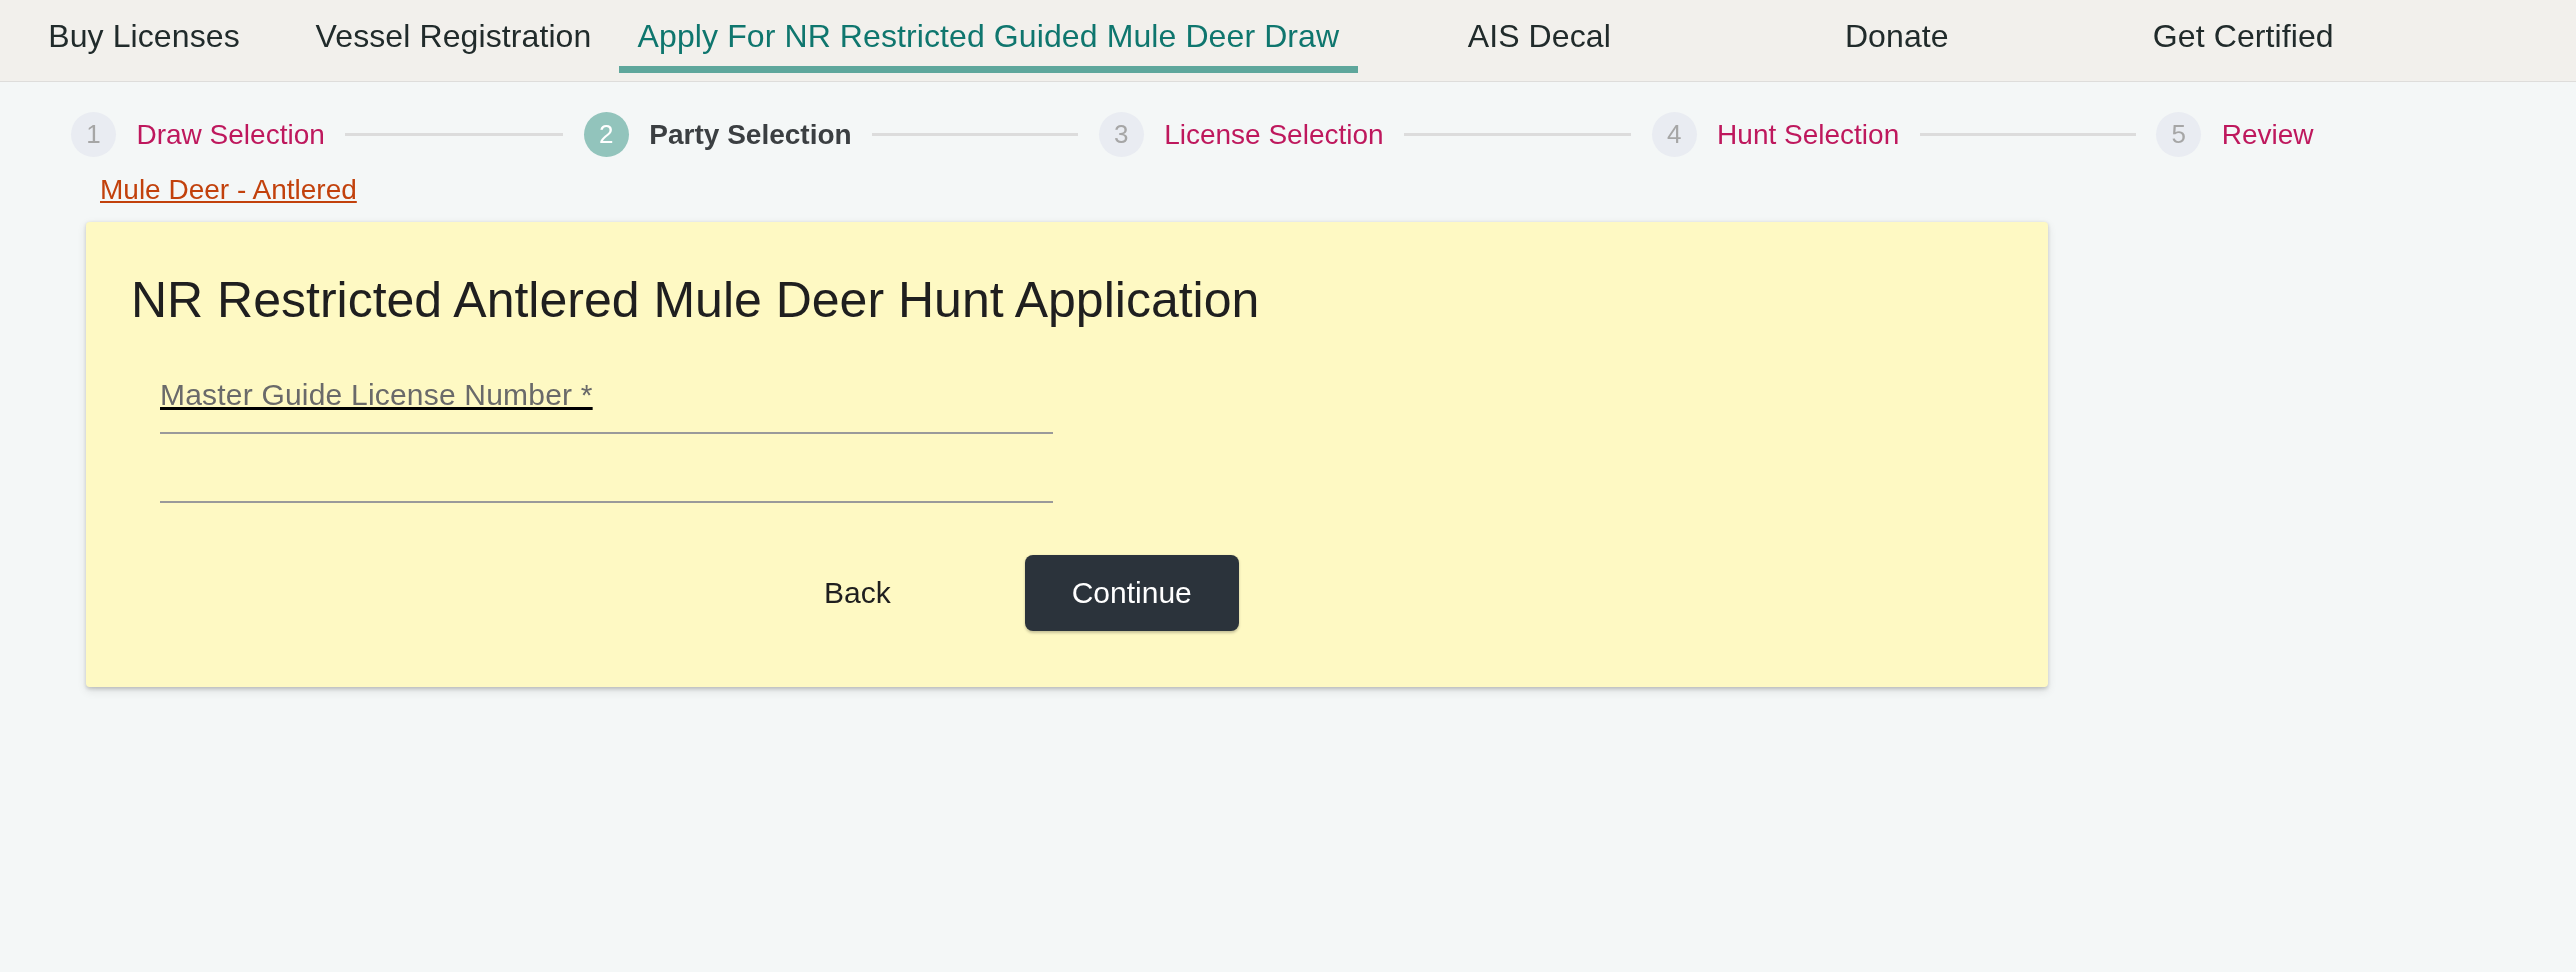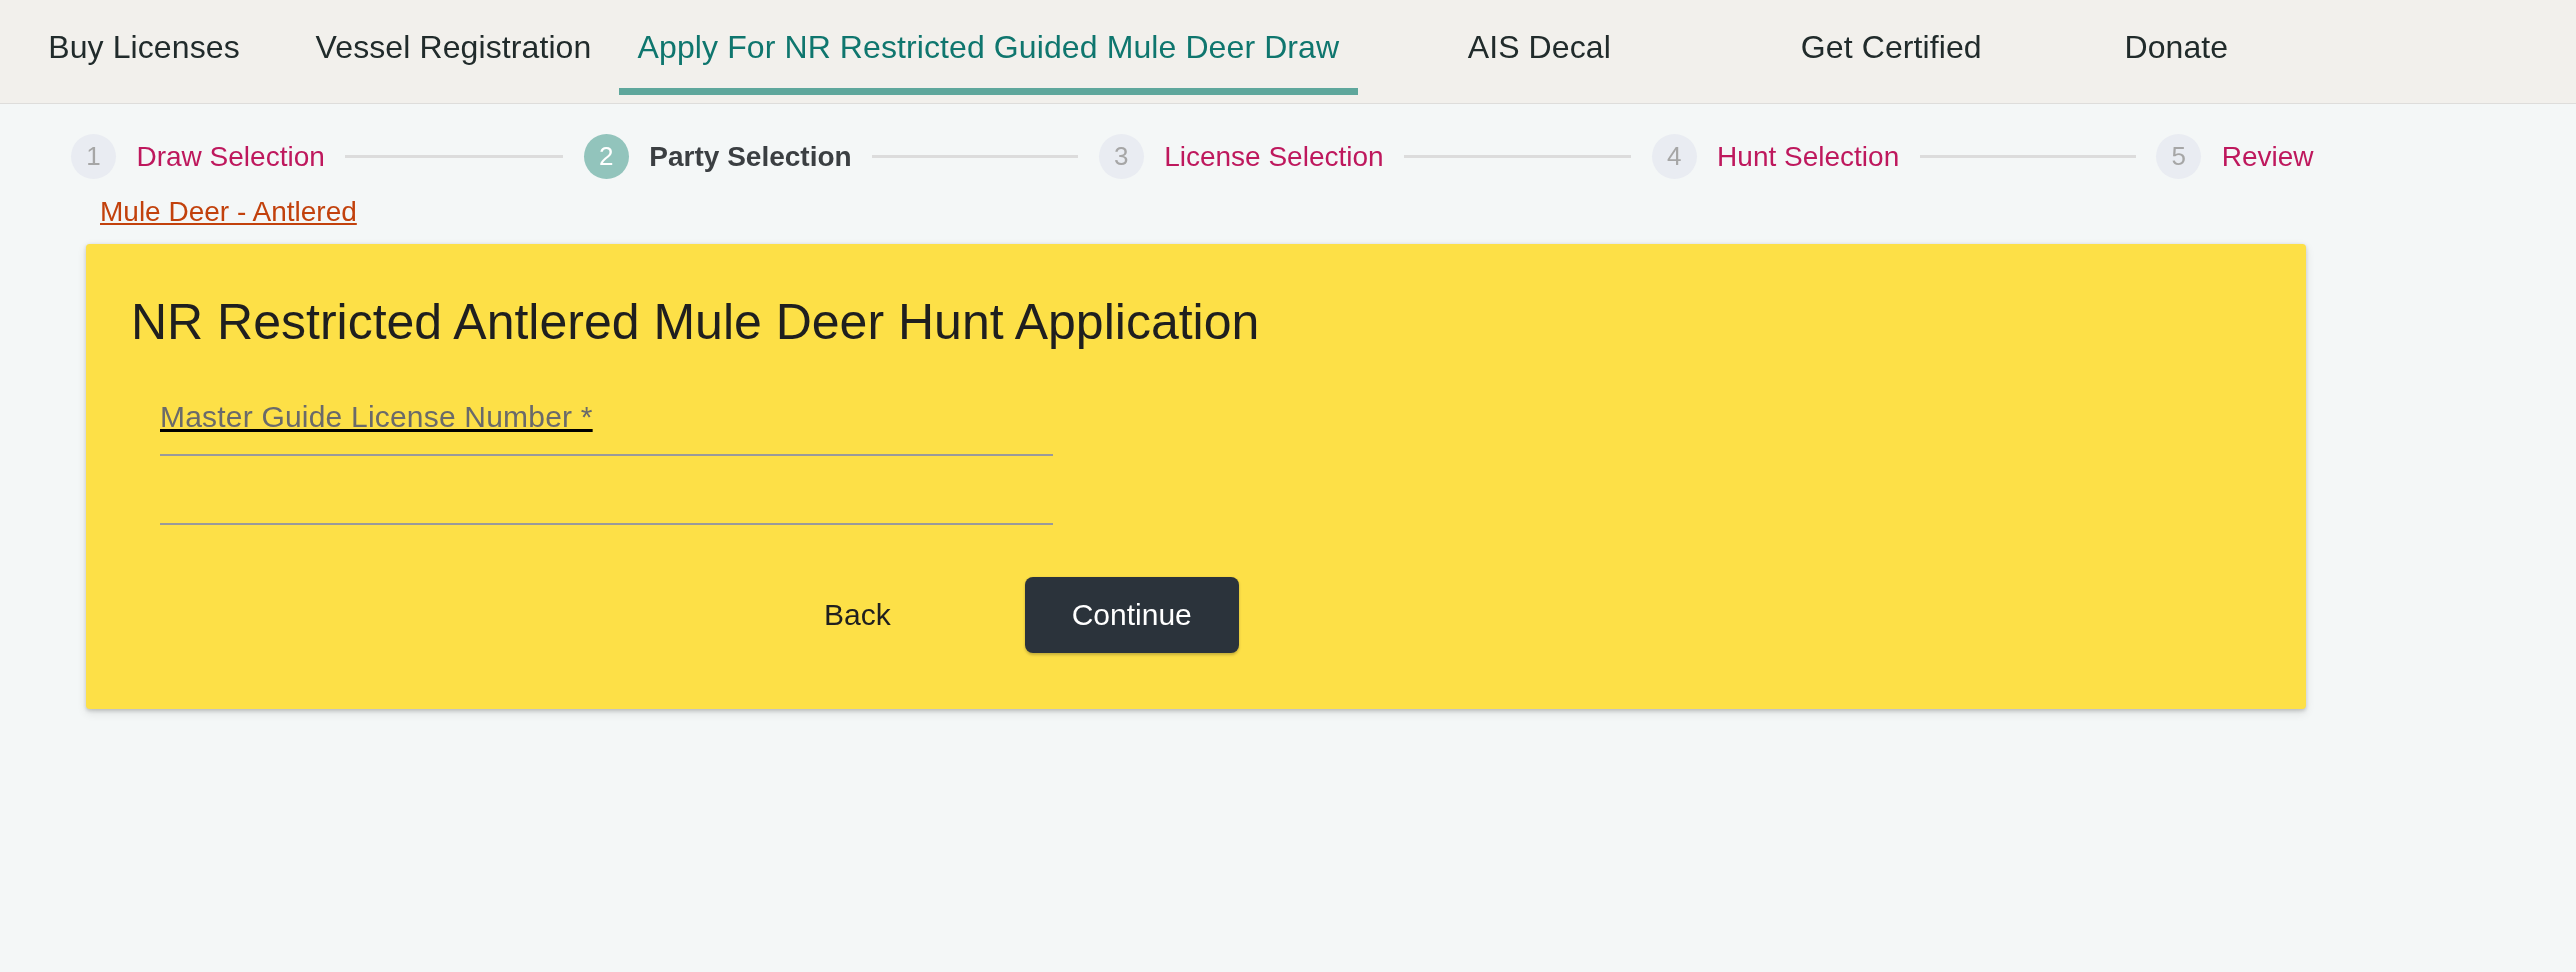--- a/index.html
+++ b/index.html
@@ -12,21 +12,21 @@
     width: 2576px;
     height: 973px;
     background: #f4f7f7;
     font-family: "Liberation Sans", sans-serif;
     -webkit-font-smoothing: antialiased;
     overflow: hidden;
   }
 
   
   .navbar {
-    height: 104px;
+    height: 82px;
     background: #f2f0ec;
     border-bottom: 1.9px solid #dedddb;
     display: flex;
     align-items: stretch;
     padding: 0 0 8px 0;
     position: relative;
   }
   .nav-inner {
     display: flex;
     align-items: stretch;
@@ -118,22 +118,22 @@
     color: #c2410c;
     cursor: pointer;
     display: inline-block;
   }
 
   
   .card-wrap {
     padding: 16px 0 0 86px;
   }
   .card {
-    width: 2220px;
-    background: #fde047;
+    width: 1962px;
+    background: #fef9c3;
     border-radius: 3.7px;
     box-shadow: 0 1.9px 3.7px rgba(0,0,0,0.16), 0 3.7px 9.3px rgba(0,0,0,0.10);
     padding: 48px 0 56px 0;
   }
   .card-title {
     font-size: 50px;
     color: #1f1f1f;
     font-weight: normal;
     margin: 0 0 0 0;
     padding: 0 0 0 45px;
@@ -218,26 +218,26 @@
 
     <div class="nav-item nav-apply active">
       <span>Apply For NR Restricted Guided Mule Deer Draw</span>
       <span class="nav-underline"></span>
     </div>
 
     <div class="nav-item nav-ais">
       <span>AIS Decal</span>
     </div>
 
+    <div class="nav-item nav-donate">
+      <span>Donate</span>
+    </div>
+
     <div class="nav-item nav-cert">
       <span>Get Certified</span>
-    </div>
-
-    <div class="nav-item nav-donate">
-      <span>Donate</span>
     </div>
 
   </div>
 </div>
 
 <div class="stepper">
 
   <div class="step">
     <div class="step-circle">1</div>
     <div class="step-label">Draw Selection</div>

